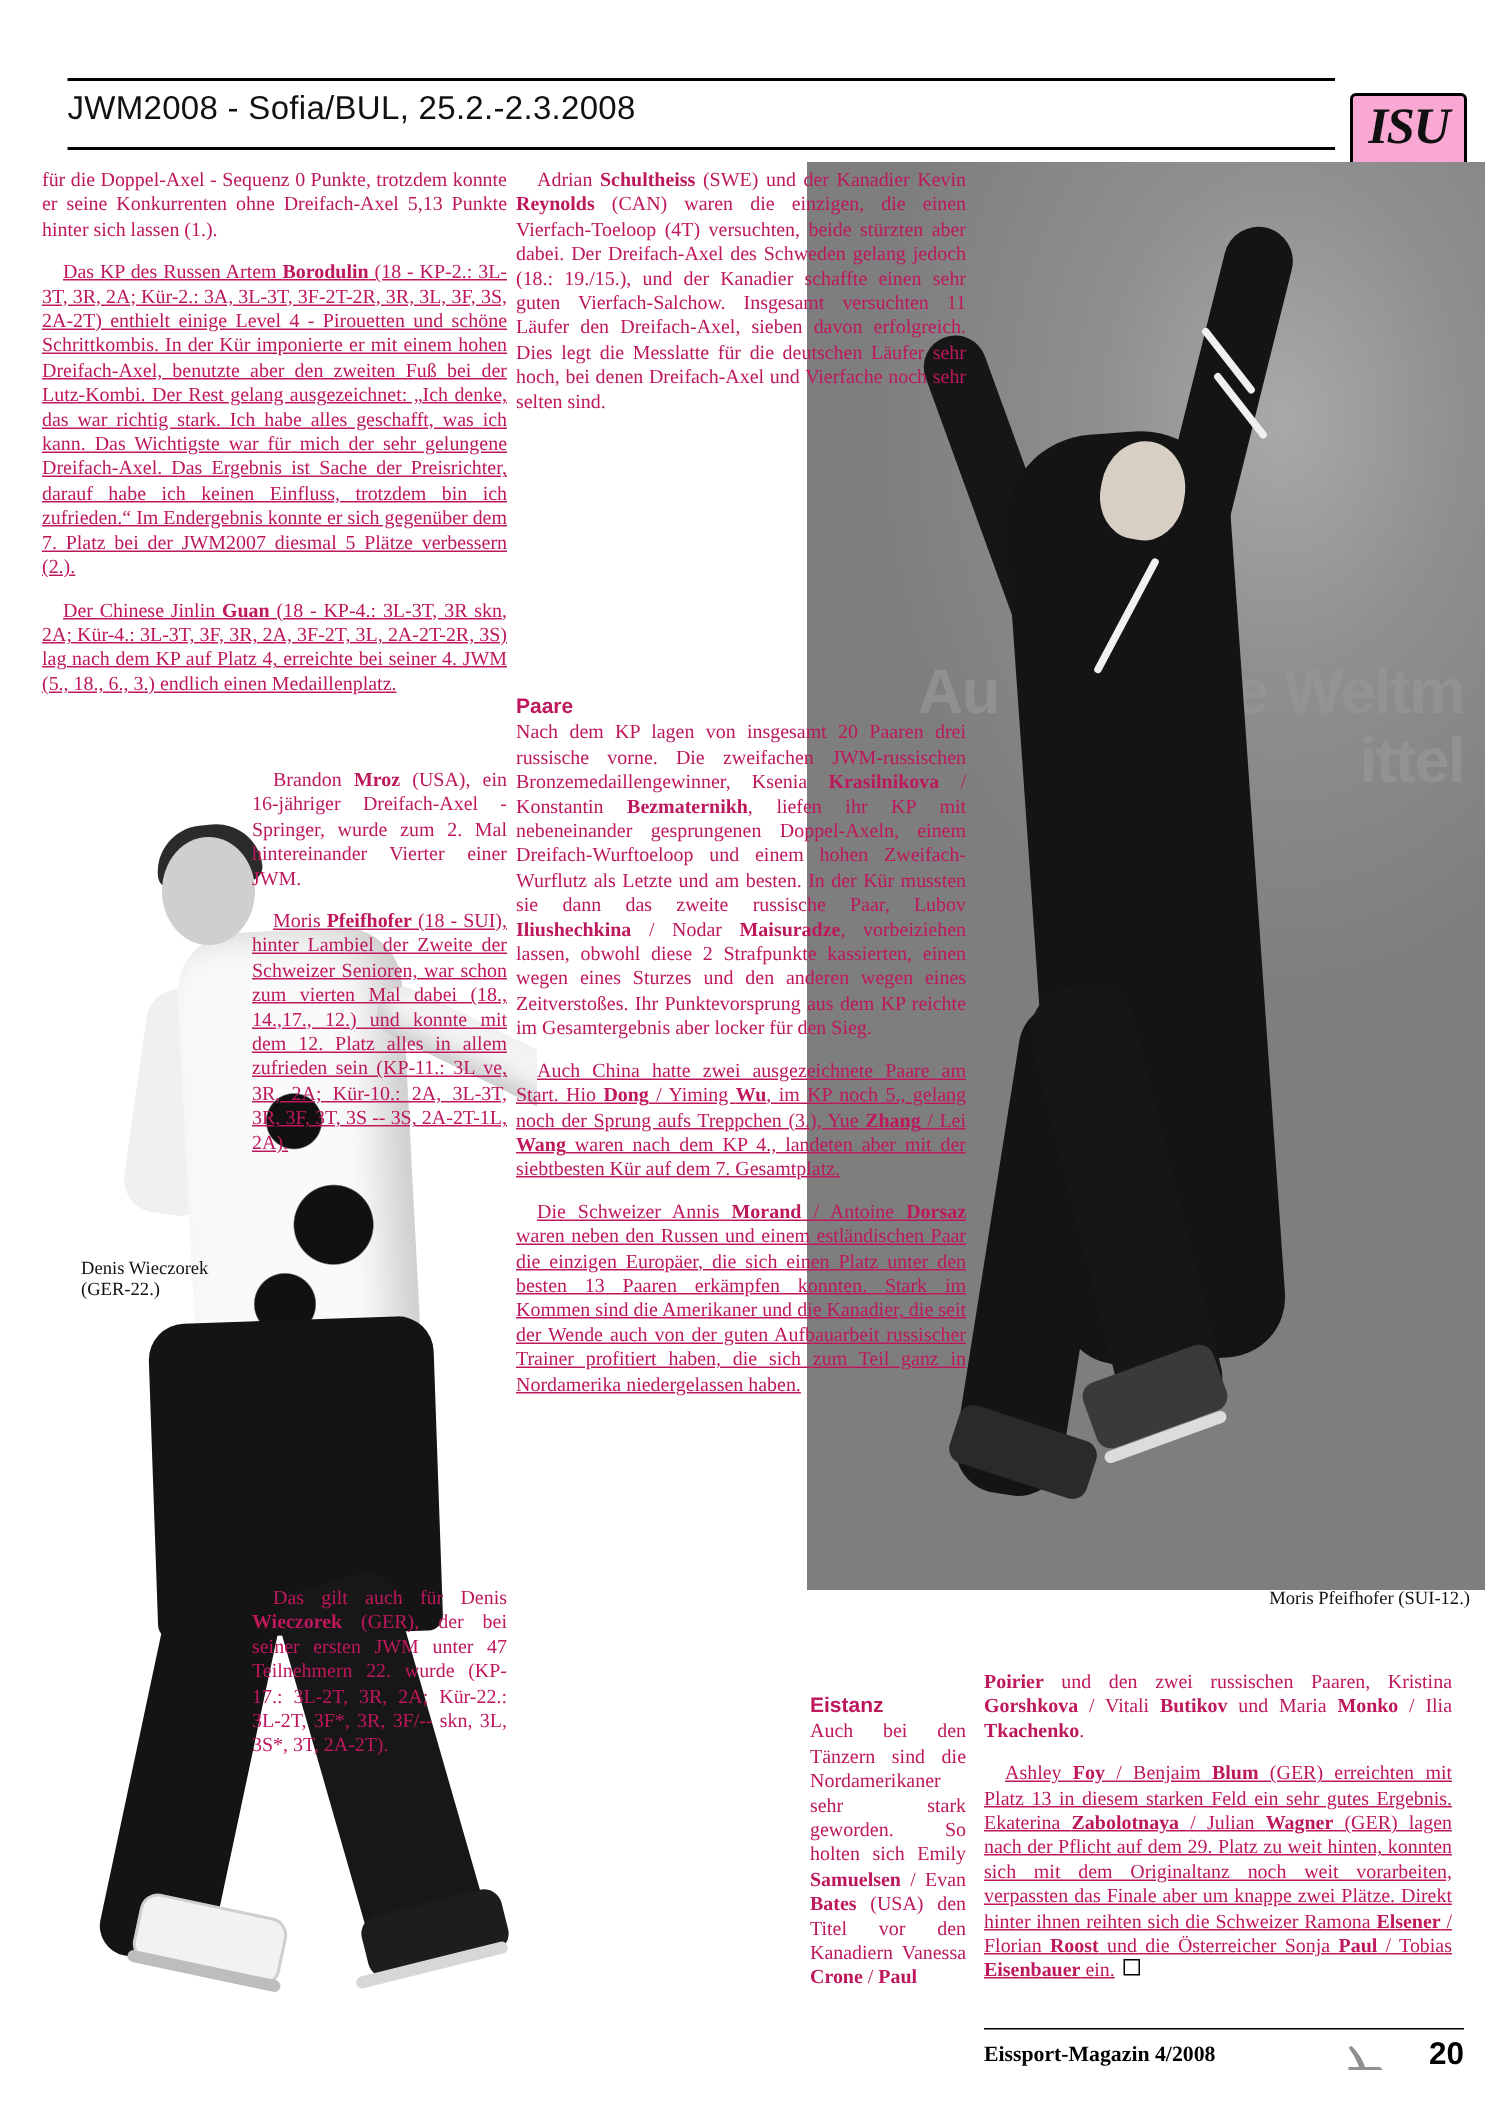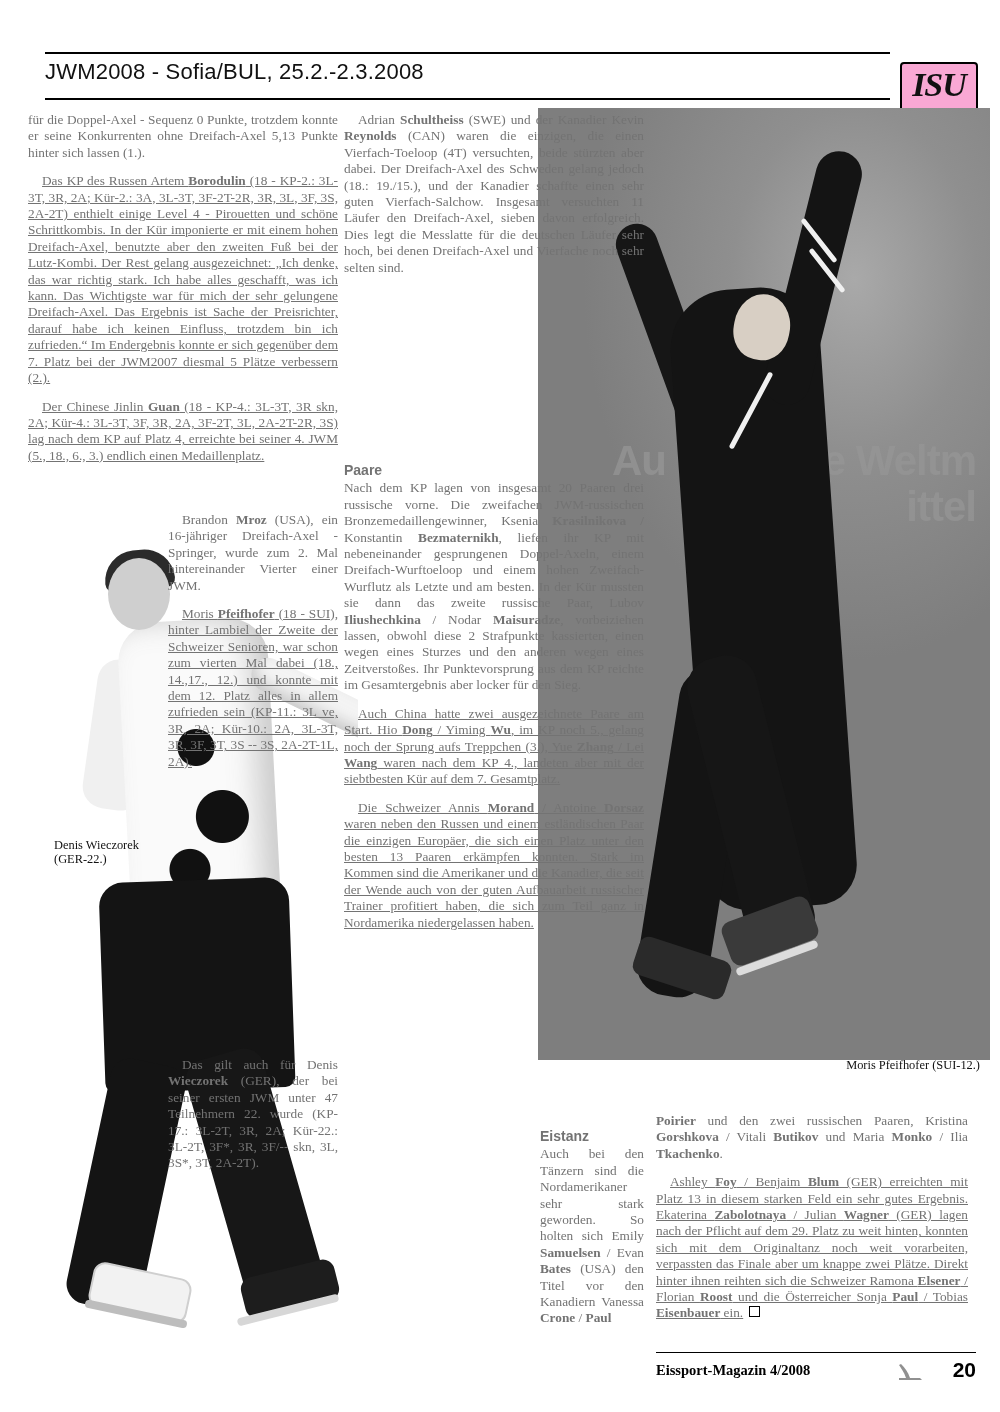--- a/index.html
+++ b/index.html
@@ -53,21 +53,21 @@
     color:#111;
   }
 
   
   .col{
     position:absolute;
     font-size:13.3px;
     line-height:16.4px;
     text-align:justify;
     hyphens:auto;
-    color:#737373;
+    color:#be185d;
   }
   .col p{margin:0;}
   .col p + p{margin-top:12px;text-decoration:underline;}
   .indent{text-indent:14px;}
   b{font-weight:bold;}
 
   
   #col-left-top{left:28px;top:112px;width:310px;}
   
   #col-left-wrap{left:28px;top:512px;width:310px;}

